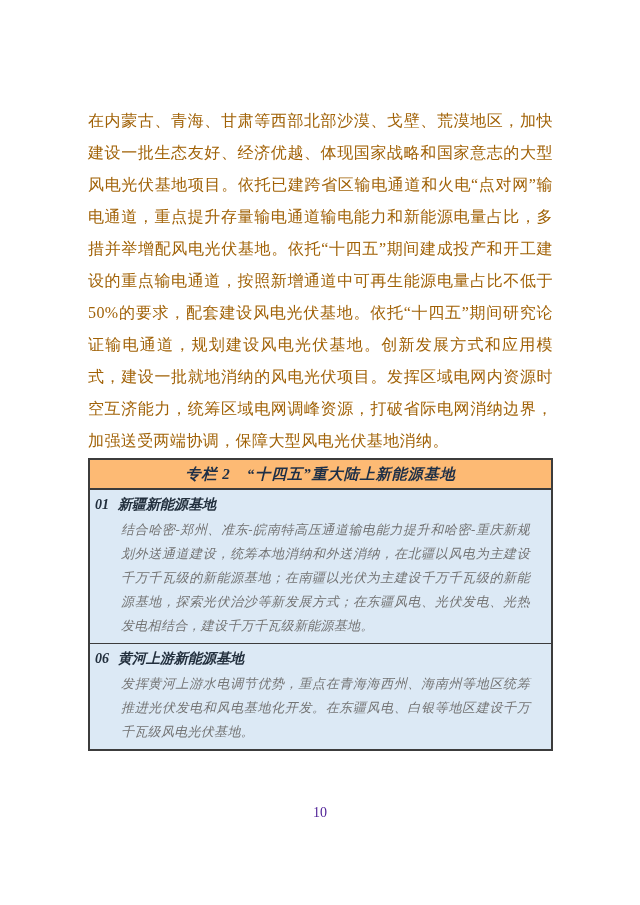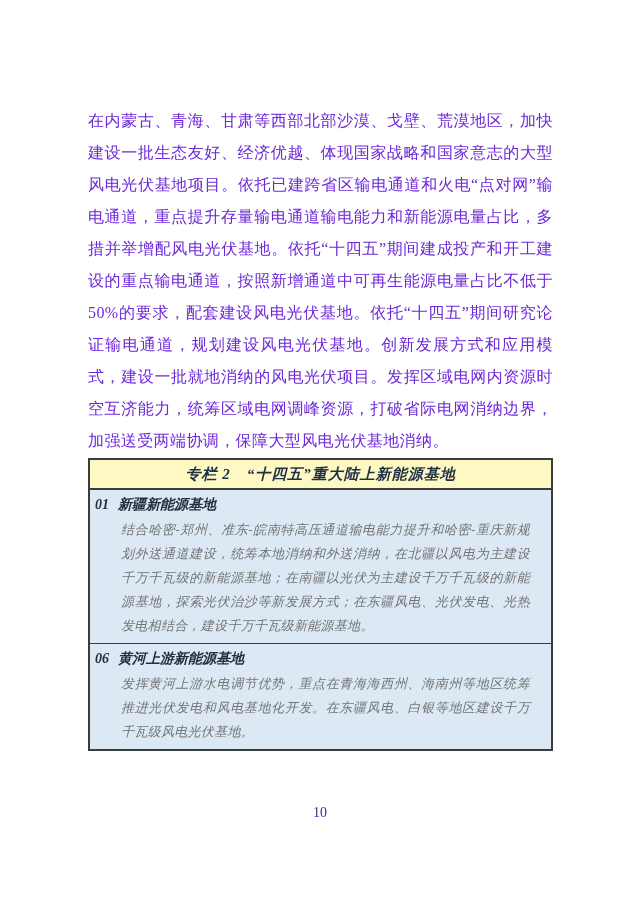--- a/index.html
+++ b/index.html
@@ -20,30 +20,30 @@
     left: 88px;
     top: 105px;
     width: 465px;
   }
   .main-par {
     margin: 0;
     font-size: 16px;
     line-height: 32px;
     text-align: justify;
     text-justify: inter-ideograph;
-    color: #6d28d9;
+    color: #a16207;
     letter-spacing: 0.4px;
   }
   .callout {
     margin-top: 1px;
     border: 2px solid #3c3c3c;
     background: #dce9f5;
   }
   .callout-header {
-    background: #fef9c3;
+    background: #fdba74;
     border-bottom: 2px solid #3c3c3c;
     text-align: center;
     font-weight: bold;
     font-style: italic;
     font-size: 15px;
     line-height: 28px;
     color: #1d2f47;
     letter-spacing: 1px;
   }
   .box-section {

